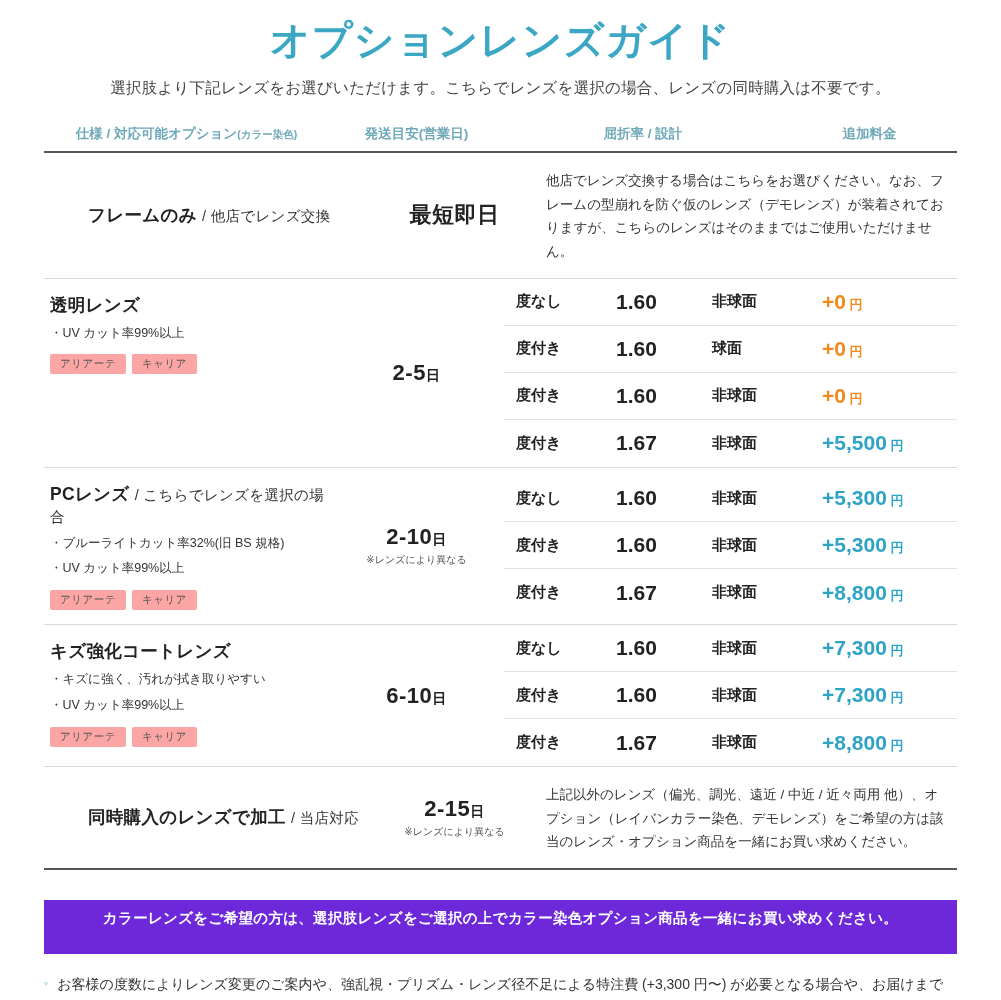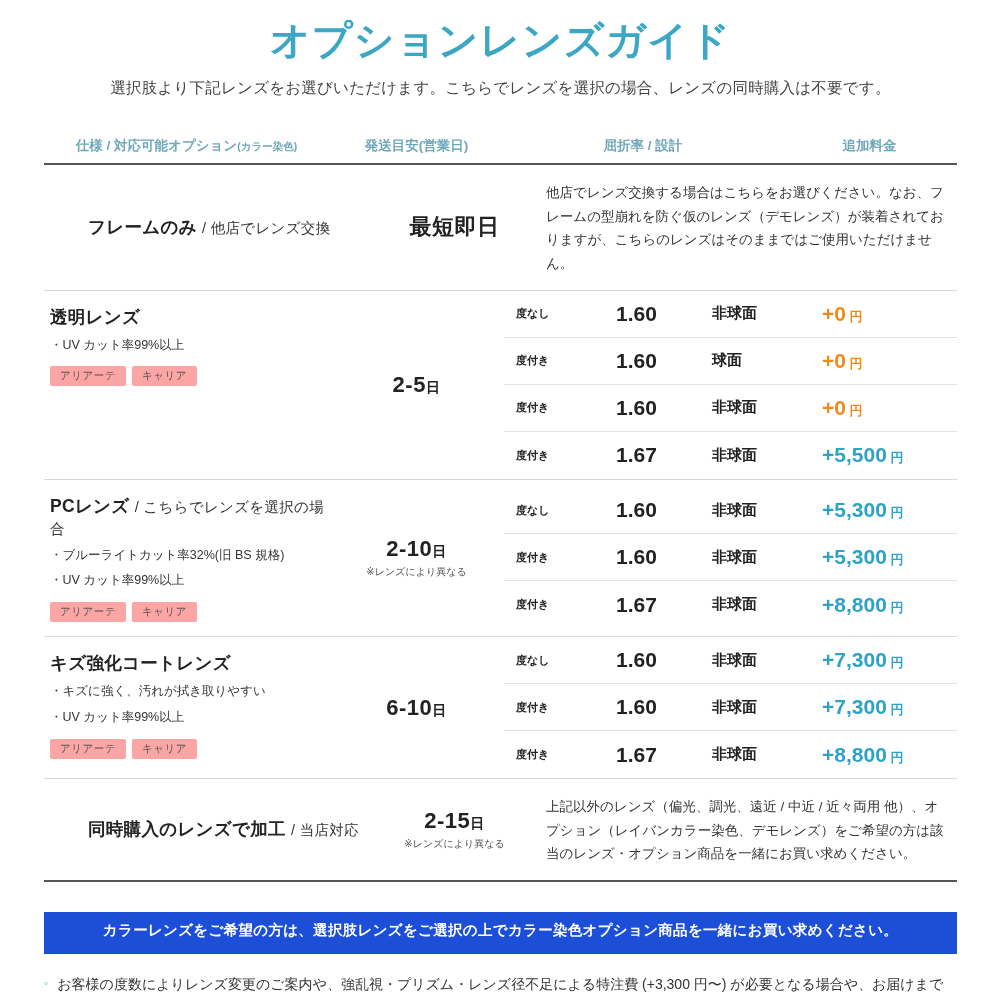--- a/index.html
+++ b/index.html
@@ -31,21 +31,21 @@
     letter-spacing: .2px;
   }
 
   
   .col-head {
     display: flex;
     align-items: flex-end;
     color: #6fa8b8;
     font-size: 13.5px;
     font-weight: bold;
-    margin-top: 38px;
+    margin-top: 26px;
     padding-bottom: 8px;
   }
   .col-head .c1 { width: 285px; text-align: center; }
   .col-head .c2 { width: 175px; text-align: center; }
   .col-head .c3 { width: 278px; text-align: center; }
   .col-head .c4 { width: 175px; text-align: center; }
   .col-head .small { font-size: 10.5px; font-weight: bold; }
 
   
   .table { border-top: 2px solid #555; }
@@ -73,40 +73,40 @@
   .days { font-size: 22px; font-weight: bold; color: #222; letter-spacing: .5px; }
   .days .unit { font-size: 14px; }
   .days-note { font-size: 10px; color: #555; margin-top: 3px; }
 
   .spec-row {
     display: flex; align-items: center;
     height: 47px;
     border-bottom: 1px solid #e2e2e2;
   }
   .spec-row:last-child { border-bottom: none; }
-  .spec-deg { width: 112px; font-size: 11px; font-weight: bold; color: #222; padding-left: 12px; }
+  .spec-deg { width: 112px; font-size: 15px; font-weight: bold; color: #222; padding-left: 12px; }
   .spec-idx { width: 96px; font-size: 21px; font-weight: bold; color: #222; }
   .spec-dsn { width: 110px; font-size: 15px; font-weight: bold; color: #222; }
   .spec-price { flex: 1; font-size: 21px; font-weight: bold; text-align: left; }
   .spec-price .yen { font-size: 13px; }
   .price-orange { color: #f08a1c; }
   .price-blue { color: #2ea3c6; }
 
   .row-frame .cell-name { display: flex; align-items: center; margin-left: 38px; }
   .row-frame .cell-days { justify-content: center; }
 
   
   .banner {
     margin-top: 30px;
-    background: #1d4ed8;
+    background: #6d28d9;
     color: #fff;
     font-size: 14.5px;
     font-weight: bold;
     text-align: center;
-    padding: 9px 0 14px;
+    padding: 9px 0 26px;
     letter-spacing: .3px;
   }
 
   
   .notes { margin-top: 18px; }
   .note-item { display: flex; margin-bottom: 14px; }
   .note-mark {
     color: #4fa9c6; font-size: 12px; line-height: 1.9; margin-right: 9px; flex: 0 0 auto;
   }
   .note-text { font-size: 14px; line-height: 1.75; color: #333; }

